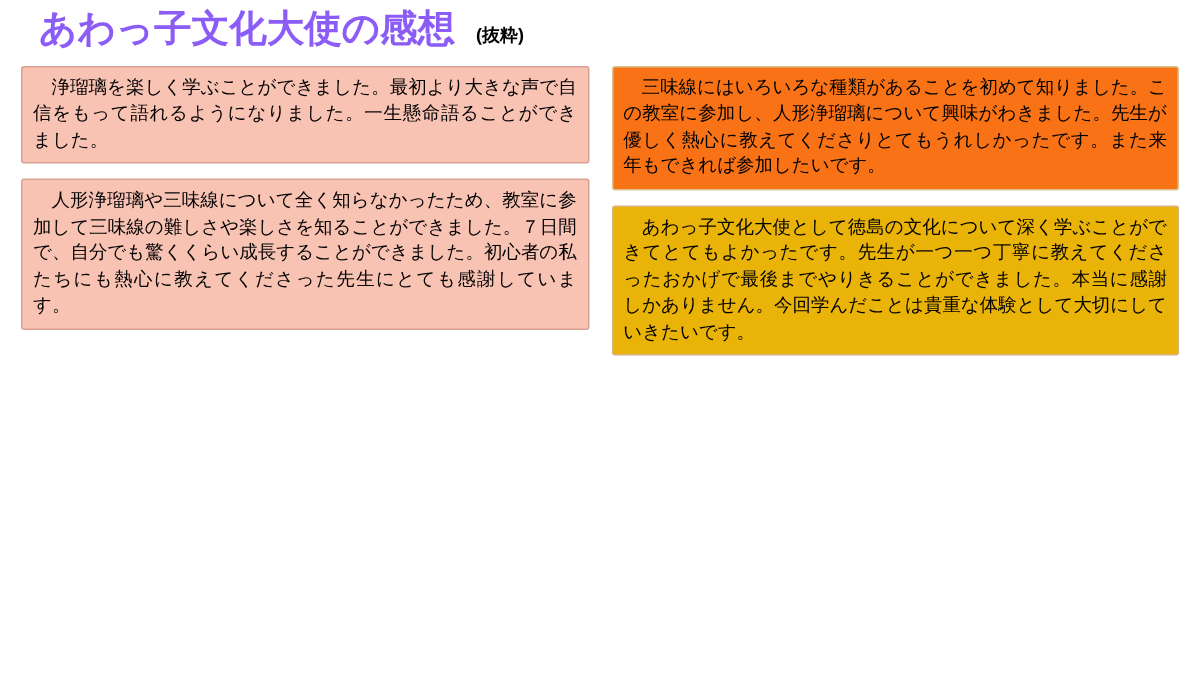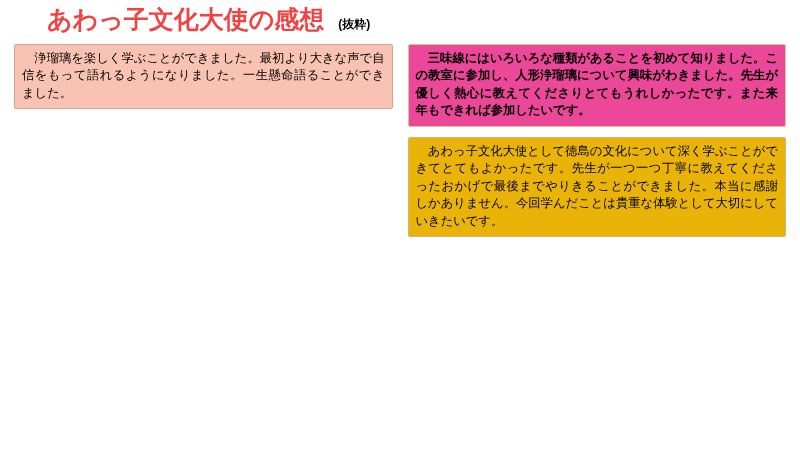--- a/index.html
+++ b/index.html
@@ -23,24 +23,23 @@
   .title-wrap {
     position: absolute;
     left: 26px;
     top: 6px;
     display: flex;
     align-items: baseline;
   }
   .title {
     font-size: 25px;
     font-weight: bold;
-    color: #ef4444;
+    color: #8b5cf6;
     letter-spacing: 0px;
     line-height: 1.1;
-    margin-left: 21px;
   }
   .title-sub {
     font-size: 12px;
     font-weight: bold;
     color: #000000;
     margin-left: 14px;
   }
   .columns {
     position: absolute;
     left: 14px;
@@ -65,43 +64,43 @@
     text-align: justify;
     box-sizing: border-box;
     text-indent: 1em;
     word-break: break-all;
   }
   .c-pink {
     background: #f9c3b4;
     border-color: #d9a192;
   }
   .c-yellow {
-    background: #ec4899;
+    background: #f97316;
     border-color: #d8c490;
-    font-weight: bold;
   }
   .c-orange {
     background: #eab308;
     border-color: #d8b07a;
   }
 </style>
 </head>
 <body>
 
 <div class="slide">
 
   <div class="title-wrap">
     <span class="title">あわっ子文化大使の感想</span>
     <span class="title-sub">(抜粋)</span>
   </div>
 
   <div class="columns">
 
     <div class="col">
       <div class="card c-pink">浄瑠璃を楽しく学ぶことができました。最初より大きな声で自信をもって語れるようになりました。一生懸命語ることができました。</div>
+      <div class="card c-pink">人形浄瑠璃や三味線について全く知らなかったため、教室に参加して三味線の難しさや楽しさを知ることができました。７日間で、自分でも驚くくらい成長することができました。初心者の私たちにも熱心に教えてくださった先生にとても感謝しています。</div>
     </div>
 
     <div class="col">
       <div class="card c-yellow">三味線にはいろいろな種類があることを初めて知りました。この教室に参加し、人形浄瑠璃について興味がわきました。先生が優しく熱心に教えてくださりとてもうれしかったです。また来年もできれば参加したいです。</div>
       <div class="card c-orange">あわっ子文化大使として徳島の文化について深く学ぶことができてとてもよかったです。先生が一つ一つ丁寧に教えてくださったおかげで最後までやりきることができました。本当に感謝しかありません。今回学んだことは貴重な体験として大切にしていきたいです。</div>
     </div>
 
   </div>
 </div>
 

